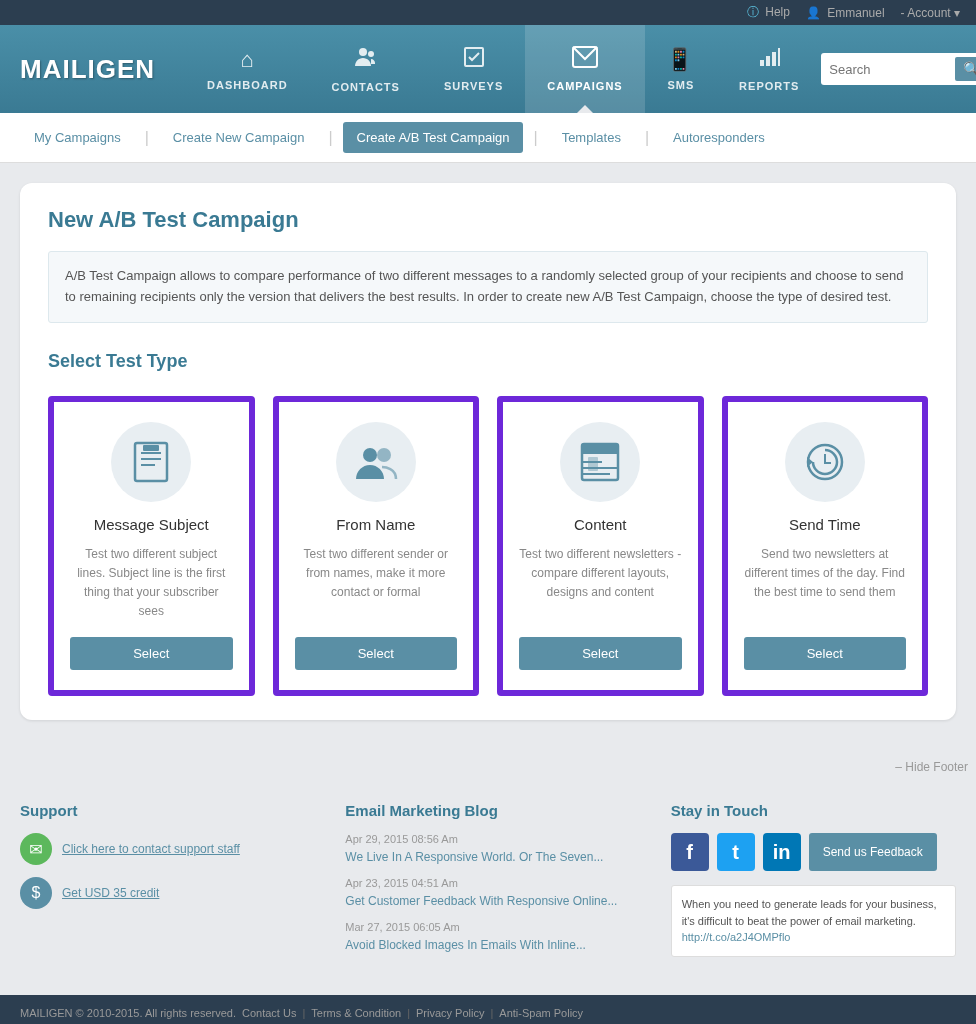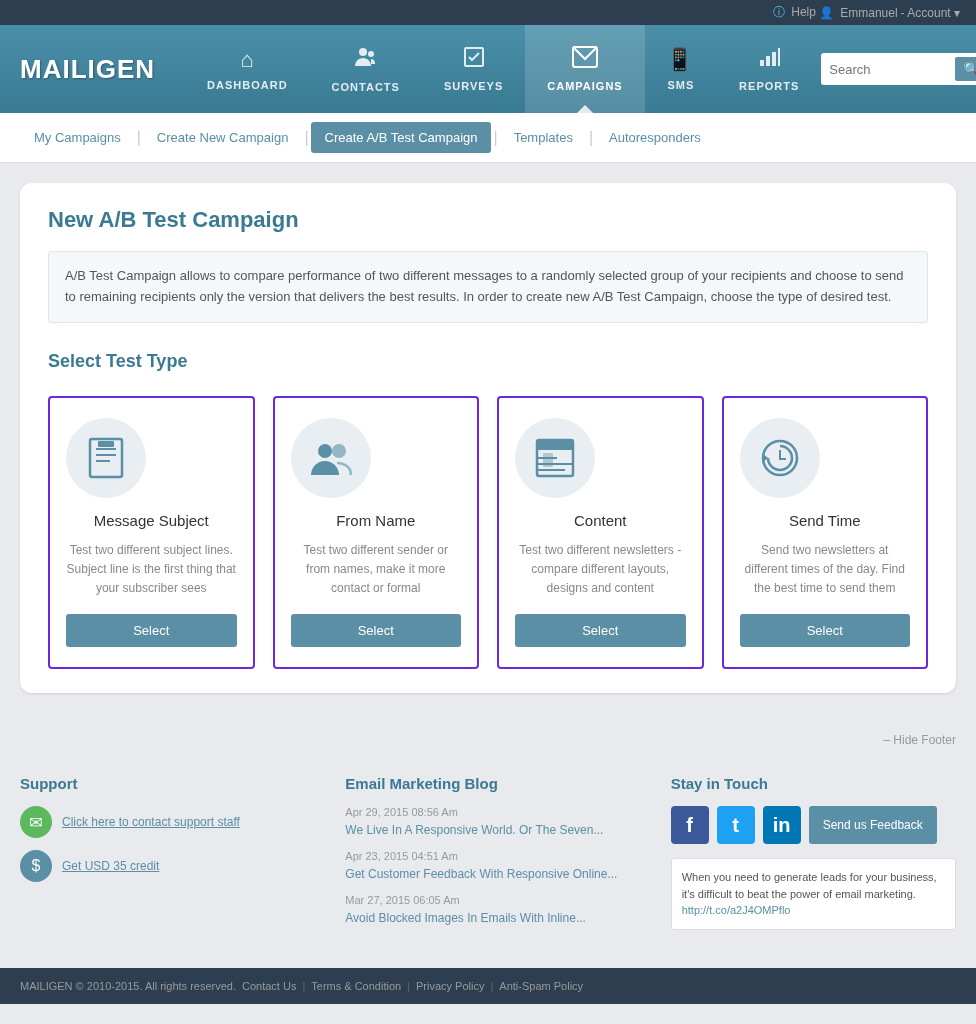--- a/index.html
+++ b/index.html
@@ -7,21 +7,21 @@
 
     
     .top-bar {
       background: #2c3e50;
       color: #aaa;
       font-size: 12px;
       padding: 4px 16px;
       display: flex;
       justify-content: flex-end;
       align-items: center;
-      gap: 3px;
+      gap: 16px;
     }
     .top-bar .help-icon { color: #5bc0de; margin-right: 3px; }
     .top-bar .user-icon { color: #5bc0de; margin-right: 3px; }
 
     
     .main-header {
       background: linear-gradient(to bottom, #4a8fa8, #3a7a93);
       display: flex;
       align-items: center;
       padding: 0 20px;
@@ -99,21 +99,21 @@
     }
 
     
     .sub-nav {
       background: white;
       border-bottom: 1px solid #ddd;
       display: flex;
       align-items: center;
       padding: 0 20px;
       height: 50px;
-      gap: 0;
+      gap: 8px;
     }
     .sub-nav-item {
       padding: 8px 14px;
       font-size: 13px;
       color: #5a8fa5;
       cursor: pointer;
       text-decoration: none;
       border: none;
       background: none;
     }
@@ -155,25 +155,26 @@
       font-size: 18px;
       font-weight: bold;
       margin-bottom: 24px;
     }
     .test-types {
       display: flex;
       gap: 18px;
     }
     .test-card {
       flex: 1;
-      border: 2px solid #6d28d9;
+      border: 6px solid #6d28d9;
       border-radius: 4px;
       padding: 20px 16px;
       display: flex;
       flex-direction: column;
+      align-items: center;
       text-align: center;
       background: #fff;
     }
     .test-icon-circle {
       width: 80px;
       height: 80px;
       background: #e8eef2;
       border-radius: 50%;
       display: flex;
       align-items: center;
@@ -201,21 +202,21 @@
       border: none;
       border-radius: 3px;
       padding: 9px 0;
       width: 100%;
       font-size: 13px;
       cursor: pointer;
     }
 
     
     .footer-section {
-      padding: 20px 20px 0;
+      padding: 20px 8px 0;
       display: flex;
       justify-content: flex-end;
       font-size: 12px;
       color: #999;
       margin-bottom: 8px;
     }
     .footer-section a { color: #999; text-decoration: none; }
     .footer-content {
       display: flex;
       gap: 40px;

